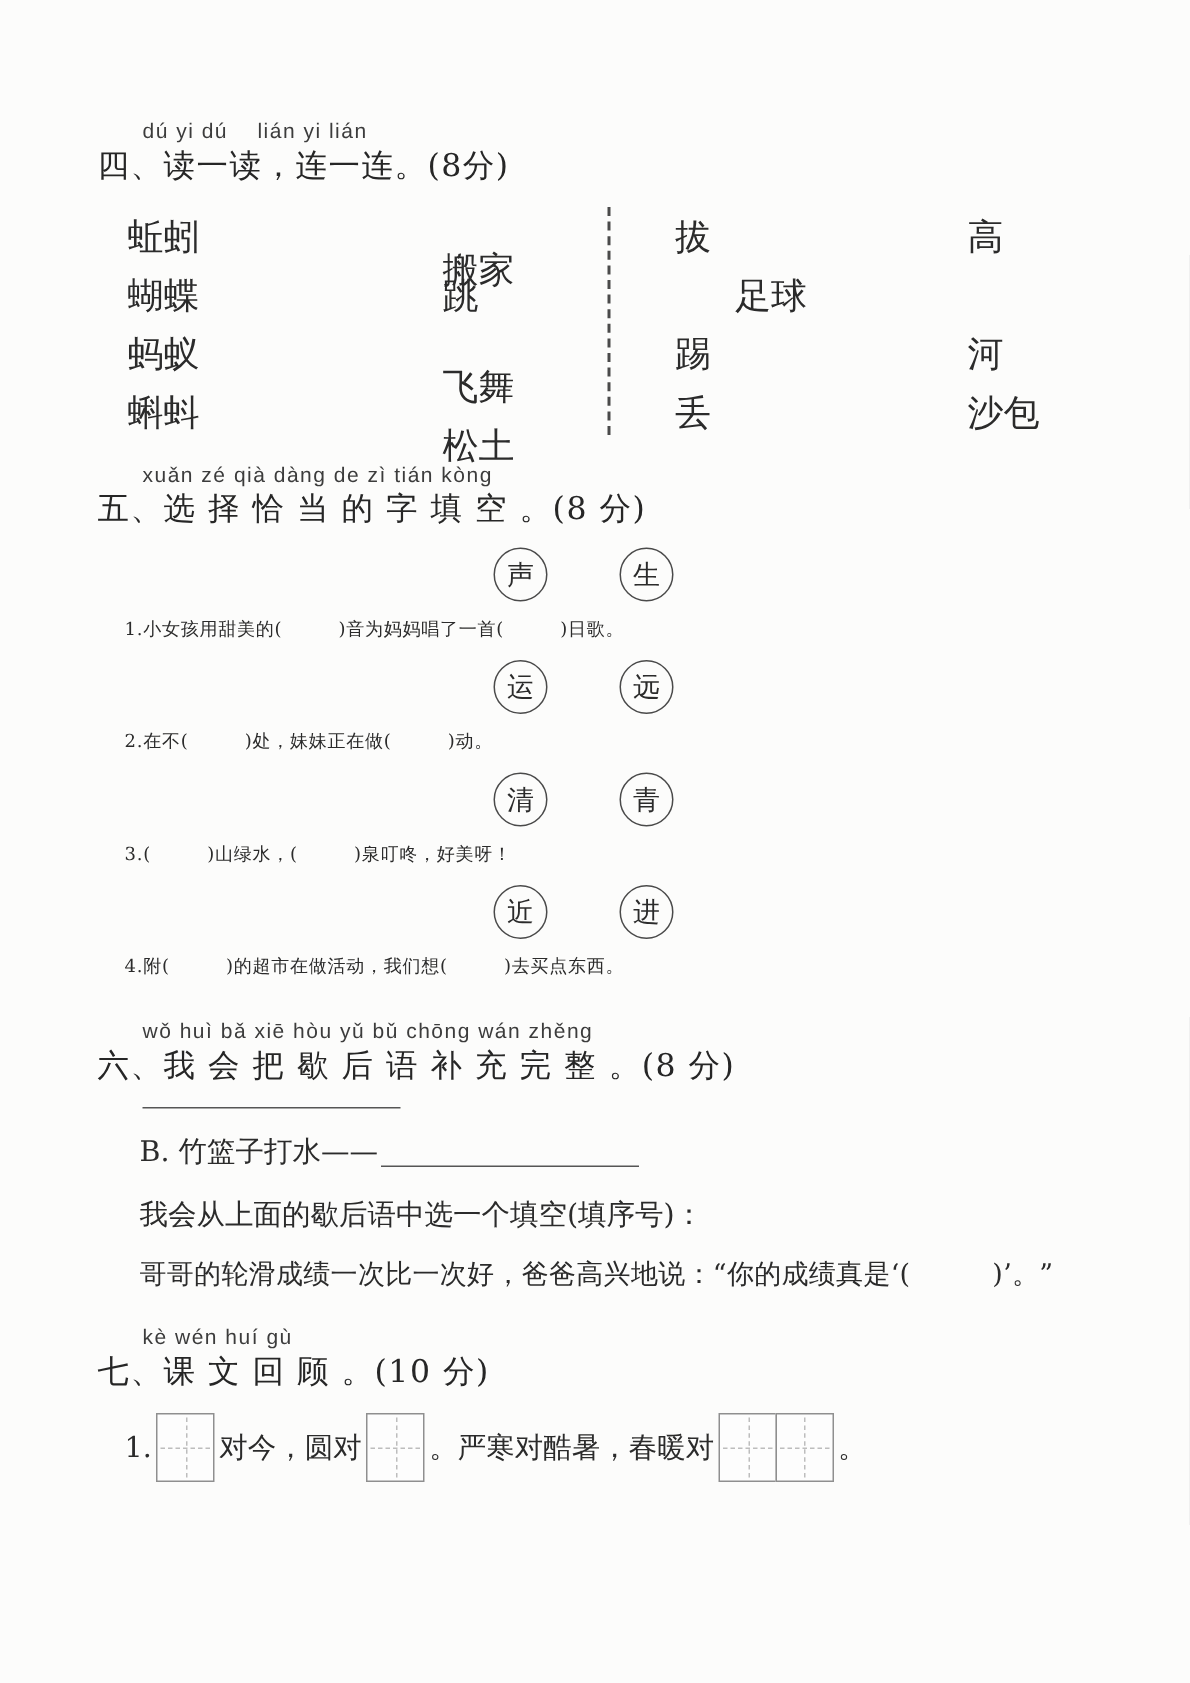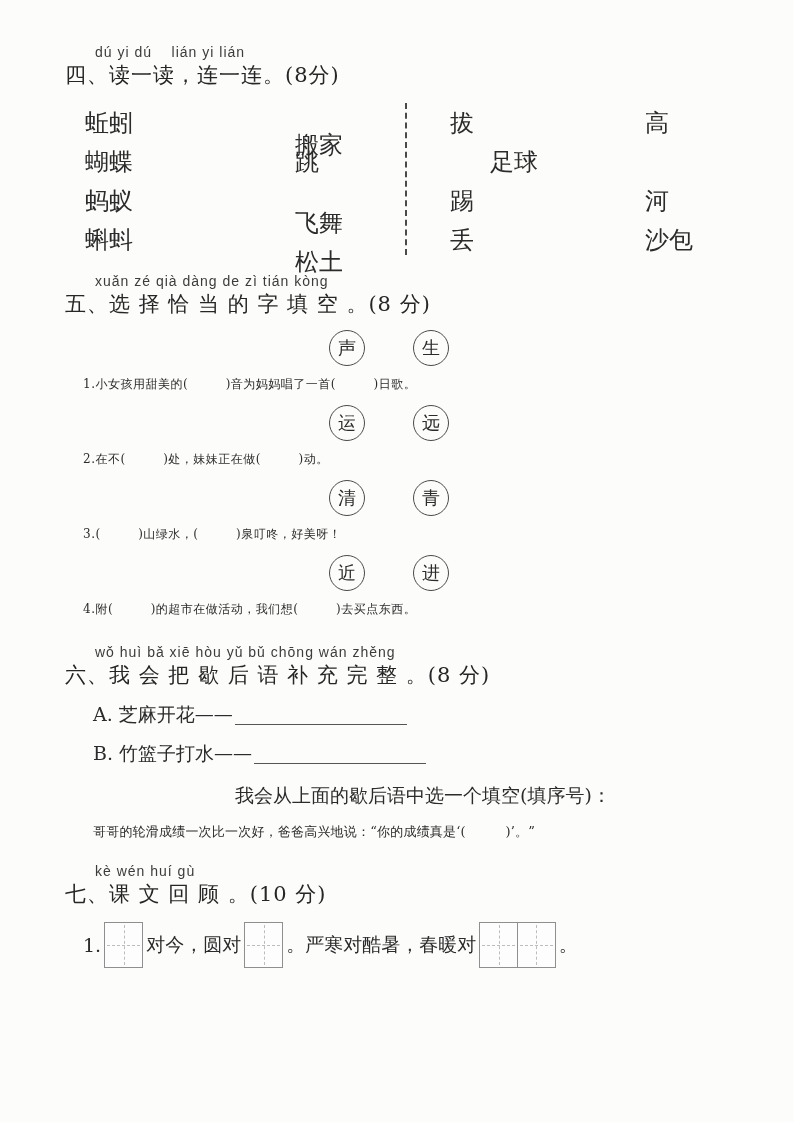--- a/index.html
+++ b/index.html
@@ -5,21 +5,21 @@
   html,body{margin:0;padding:0;background:#e8e8e8;}
   .page{
     position:relative;
     width:793px;height:1122px;
     margin:0 auto;
     background:#fcfcfb;
     color:#2b2b2b;
     font-family:"DejaVu Serif","Liberation Serif",serif;
     overflow:hidden;
     box-sizing:border-box;
-    padding:44px 40px 20px 65px;
+    padding:79px 40px 20px 65px;
   }
   .pinyin{
     font-family:"Liberation Sans","DejaVu Sans",sans-serif;
     font-size:14px;
     color:#3c3c3c;
     white-space:pre;
     letter-spacing:1px;
   }
   .sec-title{
     font-size:21px;
@@ -51,22 +51,22 @@
     background:transparent;
   }
   .q{font-size:12px;margin:10px 0 2px 18px;letter-spacing:0.5px;}
   
   .item{font-size:19px;margin:13px 0 0 28px;display:flex;align-items:flex-end;}
   .blank-line{
     display:inline-block;width:172px;height:1px;
     border-bottom:1.4px solid #555;
     margin:0 0 3px 2px;
   }
-  .note{font-size:19px;margin:16px 0 0 28px;text-align:center;}
-  .sentence{font-size:13px;margin:14px 0 0 28px;letter-spacing:0.2px;}
+  .note{font-size:19px;margin:16px 0 0 28px;}
+  .sentence{font-size:18px;margin:14px 0 0 28px;letter-spacing:0.2px;}
   
   .q7{display:flex;align-items:center;font-size:19px;margin:14px 0 0 18px;}
   .tzg{
     display:inline-block;position:relative;
     width:39px;height:46px;
     border:1.5px solid #8f8f8f;
     background:#fdfdfd;
     vertical-align:middle;
     margin:0 3px;
     box-sizing:border-box;
@@ -143,21 +143,20 @@
       <span class="circle">进</span>
     </div>
     <div class="q">4.附(　　　)的超市在做活动，我们想(　　　)去买点东西。</div>
   </div>
 
   <div class="mt6">
     <div class="pinyin indent1">wǒ huì bǎ xiē hòu yǔ bǔ chōng wán zhěng</div>
     <div class="sec-title">六、我 会 把 歇 后 语 补 充 完 整 。(8 分)</div>
 
     <div class="item">
-      <span>A. 芝麻开花——</span>
       <span class="blank-line"></span>
     </div>
     <div class="item">
       <span>B. 竹篮子打水——</span>
       <span class="blank-line"></span>
     </div>
 
     <div class="note">我会从上面的歇后语中选一个填空(填序号)：</div>
     <div class="sentence">哥哥的轮滑成绩一次比一次好，爸爸高兴地说：“你的成绩真是‘(　　　)’。”</div>
   </div>

